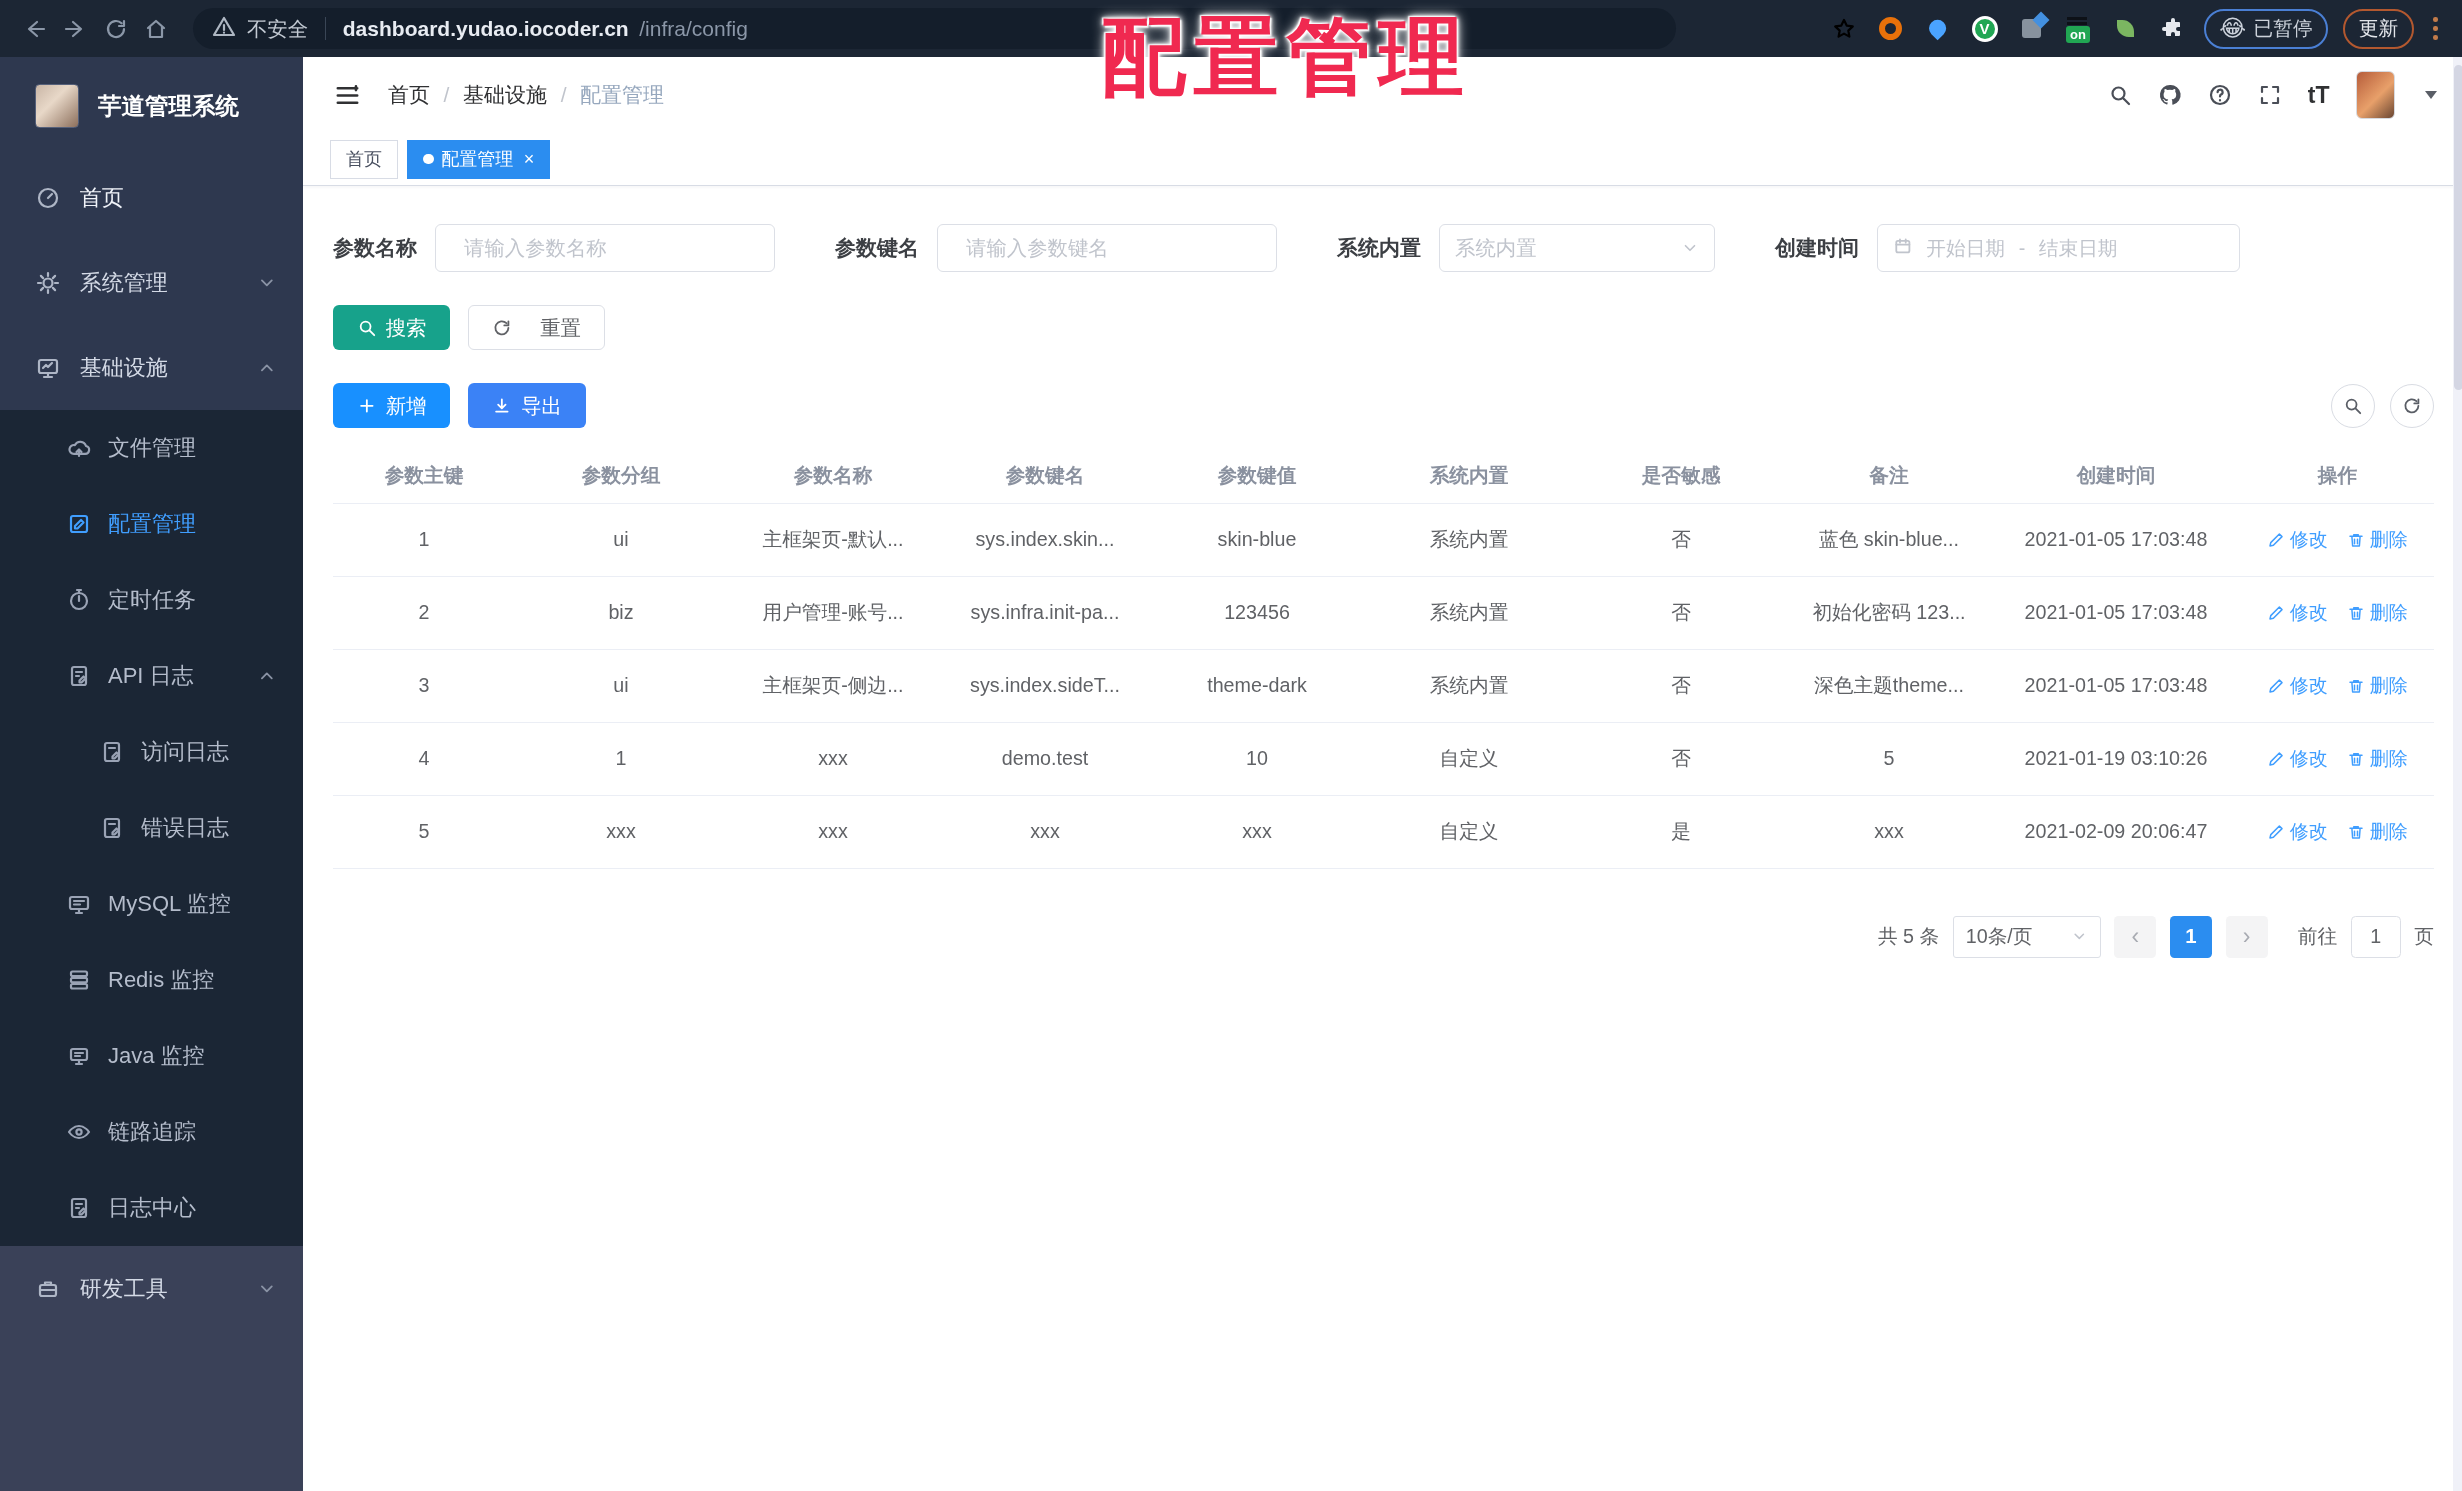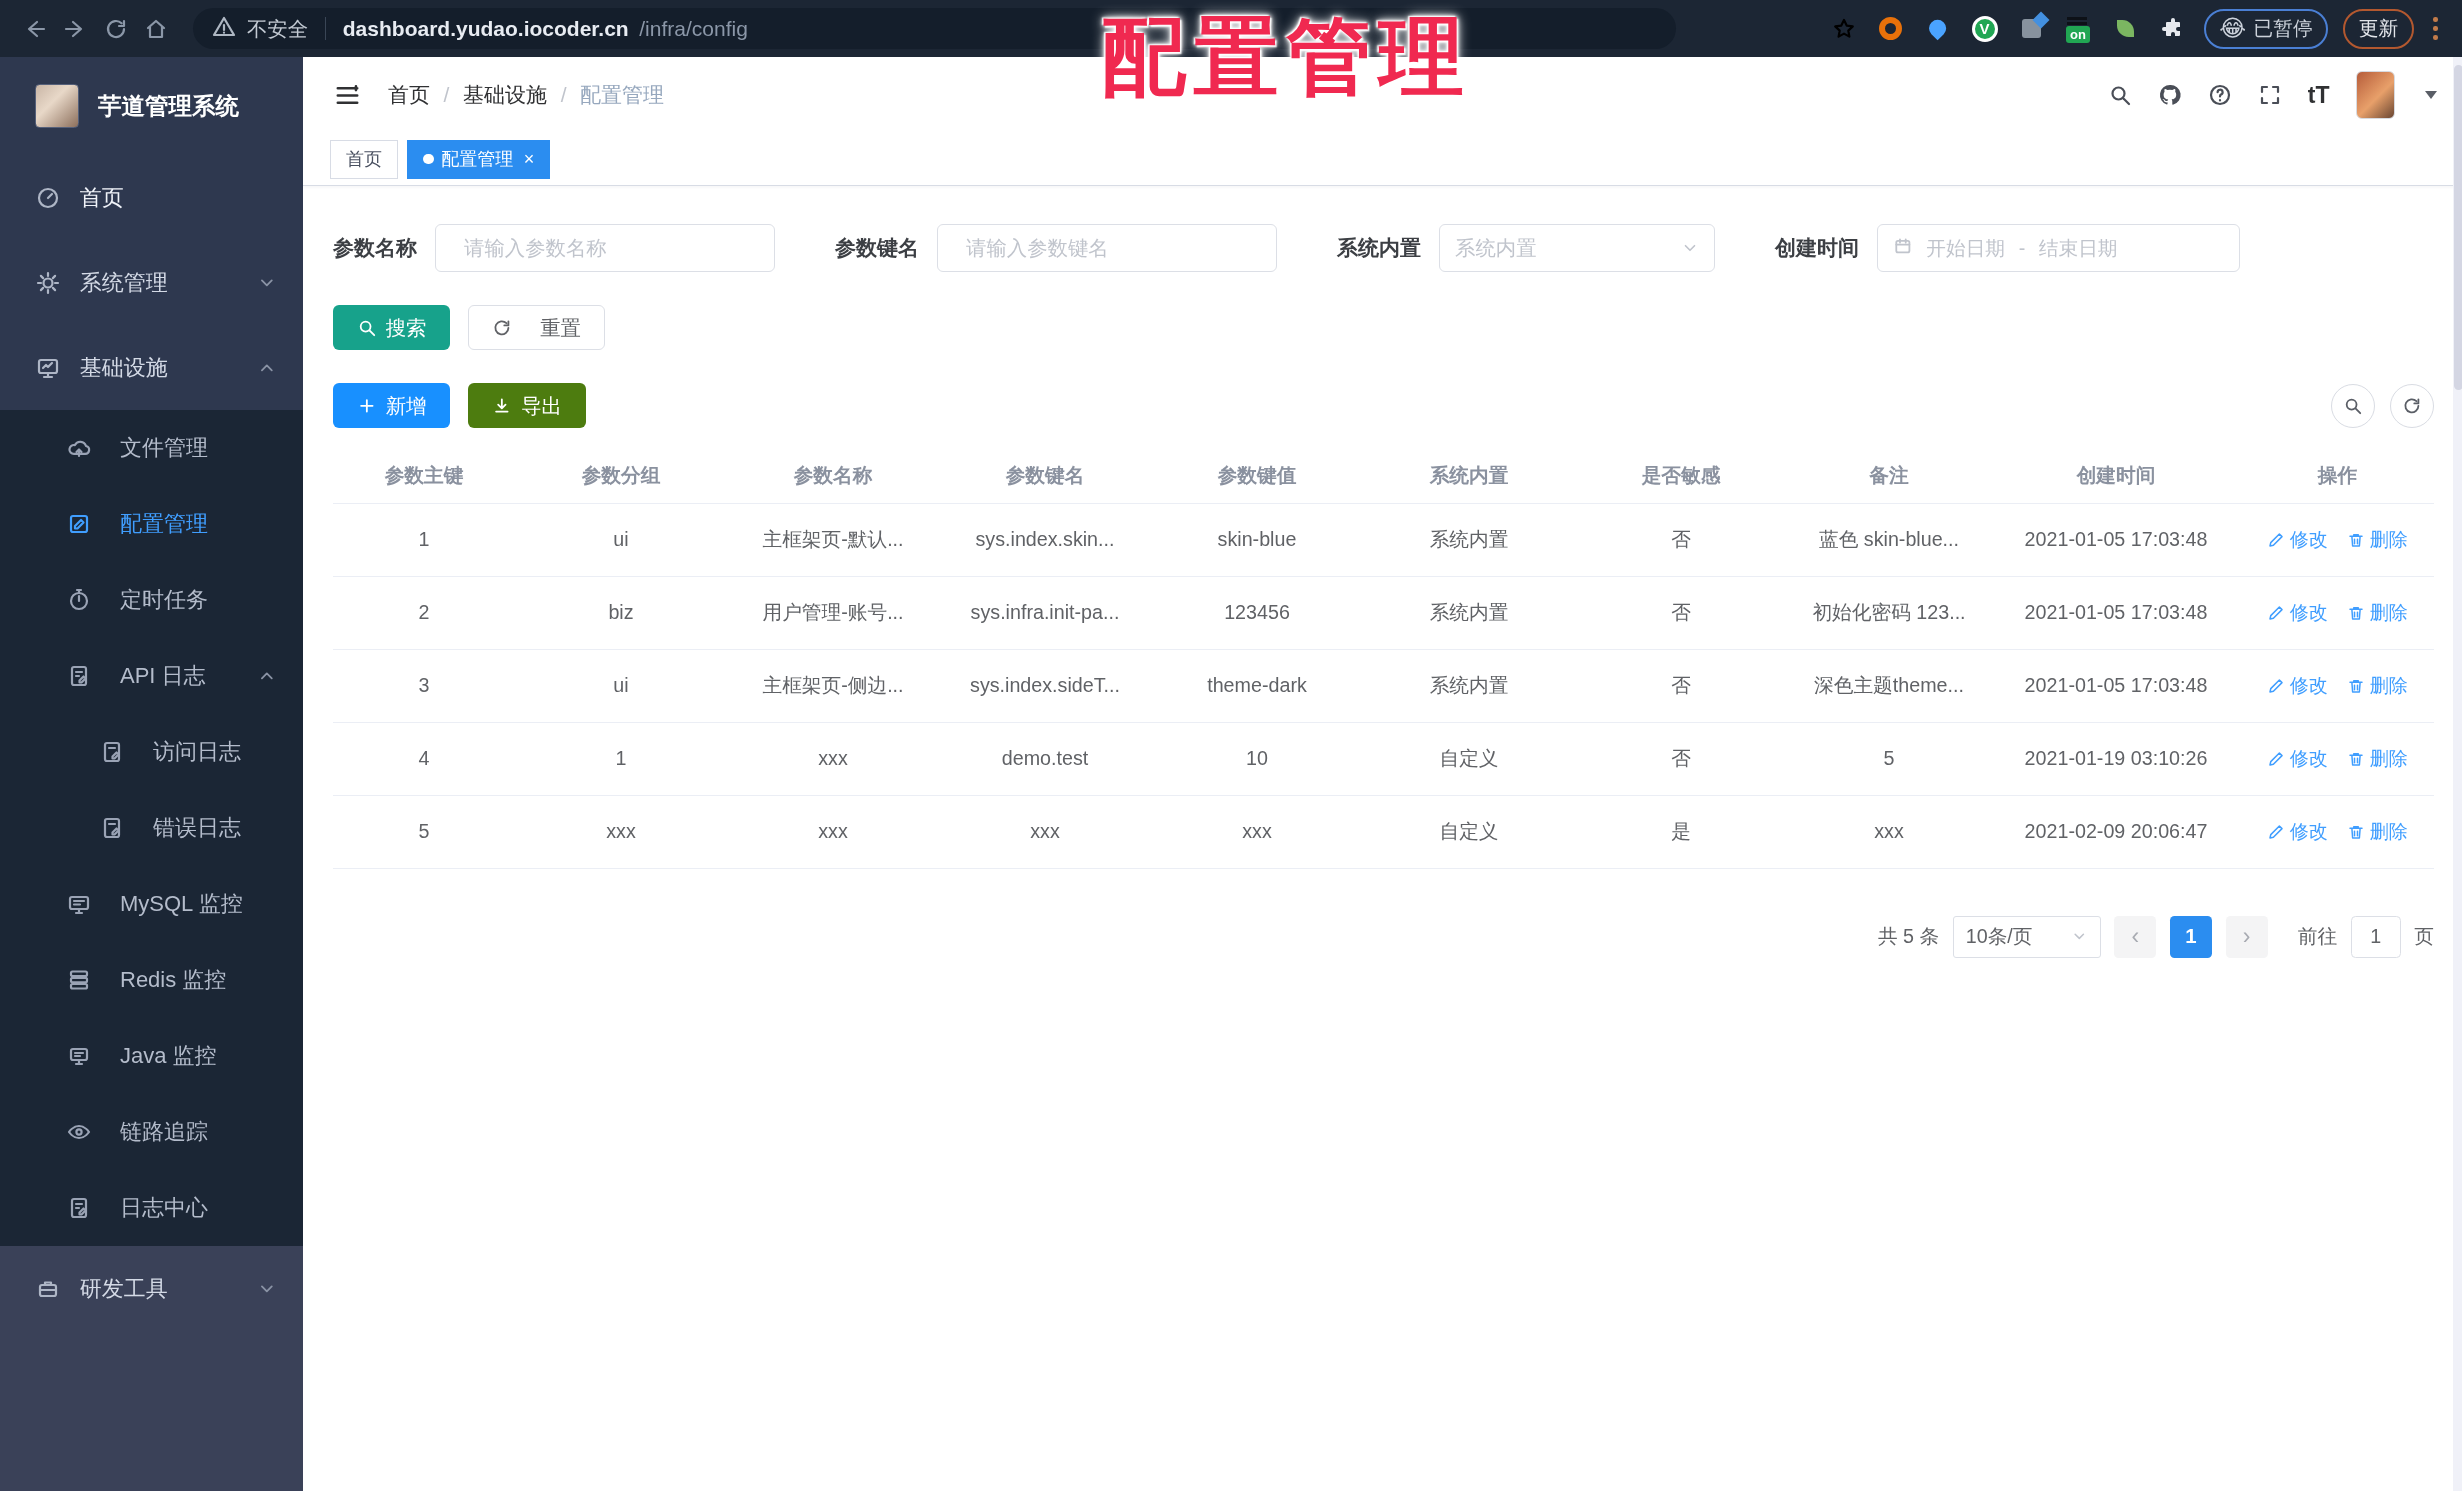--- a/index.html
+++ b/index.html
@@ -41,21 +41,21 @@
   
   .app { position:absolute; top:57px; left:0; right:0; bottom:0; display:flex; }
   .sidebar { width:303px; flex:0 0 303px; background:#3a4158; display:flex; flex-direction:column; }
   .side-top { background:#2e384f; }
   .logo { height:98px; display:flex; align-items:center; padding:0 0 0 35px; gap:19px; }
   .logo-img { width:44px; height:44px; border-radius:4.5px; background:linear-gradient(135deg,#c9b6a6 0%,#e8d8c8 40%,#8c6f5c 100%); border:0.8px solid #55607a; }
   .logo-title { color:#fff; font-size:23.5px; font-weight:700; }
   .mitem { height:85px; display:flex; align-items:center; padding-left:36px; gap:19.7px; color:#d4dae6; font-size:22px; cursor:pointer; }
   .mitem .micon { color:#aeb6c6; display:flex; }
   .submenu { background:#1b2635; }
-  .sitem { height:76px; display:flex; align-items:center; padding-left:67px; gap:29px; color:#b4bccb; font-size:22px; cursor:pointer; }
+  .sitem { height:76px; display:flex; align-items:center; padding-left:67px; gap:17px; color:#b4bccb; font-size:22px; cursor:pointer; }
   .sitem.nested { padding-left:100px; }
   .sitem.active { color:#409eff; }
   .sitem.active .micon { color:#409eff; }
   .sitem .micon { color:#9aa3b5; display:flex; }
   .chev { margin-left:auto; margin-right:26px; color:#8a93a5; display:flex; }
   .side-bottom { flex:1; background:#3a4158; }
 
   
   .main { flex:1; display:flex; flex-direction:column; background:#fff; position:relative; }
   .app-header { height:76px; display:flex; align-items:center; padding:0 27px 0 30px; background:#fff; }
@@ -88,21 +88,21 @@
   .fselect .chev2 { margin-left:auto; color:#c0c4cc; display:flex; }
   .fdate { width:363px; height:48px; border:0.8px solid #dcdfe6; border-radius:6px; display:flex; align-items:center; gap:13.6px; padding:0 15px; color:#c0c4cc; font-size:19.7px; background:#fff; cursor:pointer; }
   .fdate .sep { color:#c0c4cc; }
 
   .btn-row { display:flex; align-items:center; gap:18px; margin-top:33px; }
   .btn { height:45px; border-radius:6px; display:flex; align-items:center; gap:9px; padding:0 23px; font-size:20.4px; cursor:pointer; border:0.8px solid transparent; }
   .btn .bic { display:flex; }
   .btn.search { background:#17a28b; color:#fff; }
   .btn.reset { background:#fff; color:#606266; border-color:#dcdfe6;gap:28px; }
   .btn.add { background:#1890ff; color:#fff; }
-  .btn.export { background:#4d7c0f; color:#fff; }
+  .btn.export { background:#3b82f6; color:#fff; }
   .row-right { margin-left:auto; display:flex; gap:15px; }
   .circle-btn { width:44px; height:44px; border-radius:50%; border:0.8px solid #d9dce3; background:#fff; color:#5a5e66; display:flex; align-items:center; justify-content:center; cursor:pointer; }
 
   table.grid { width:100%; border-collapse:collapse; table-layout:fixed; margin-top:21px; }
   .grid th { height:54px; font-size:19.7px; color:#8a919f; font-weight:700; text-align:center; border-bottom:0.8px solid #ebeef5; }
   .grid td { height:73px; font-size:19.7px; color:#606266; text-align:center; border-bottom:0.8px solid #ebeef5; white-space:nowrap; overflow:hidden; }
   .ops { display:flex; align-items:center; justify-content:center; gap:19.7px; }
   .oplink { display:flex; align-items:center; gap:4.5px; color:#409eff; font-size:19px; cursor:pointer; }
   .oplink .ic { width:18px; height:18px; stroke-width:2; }
 

